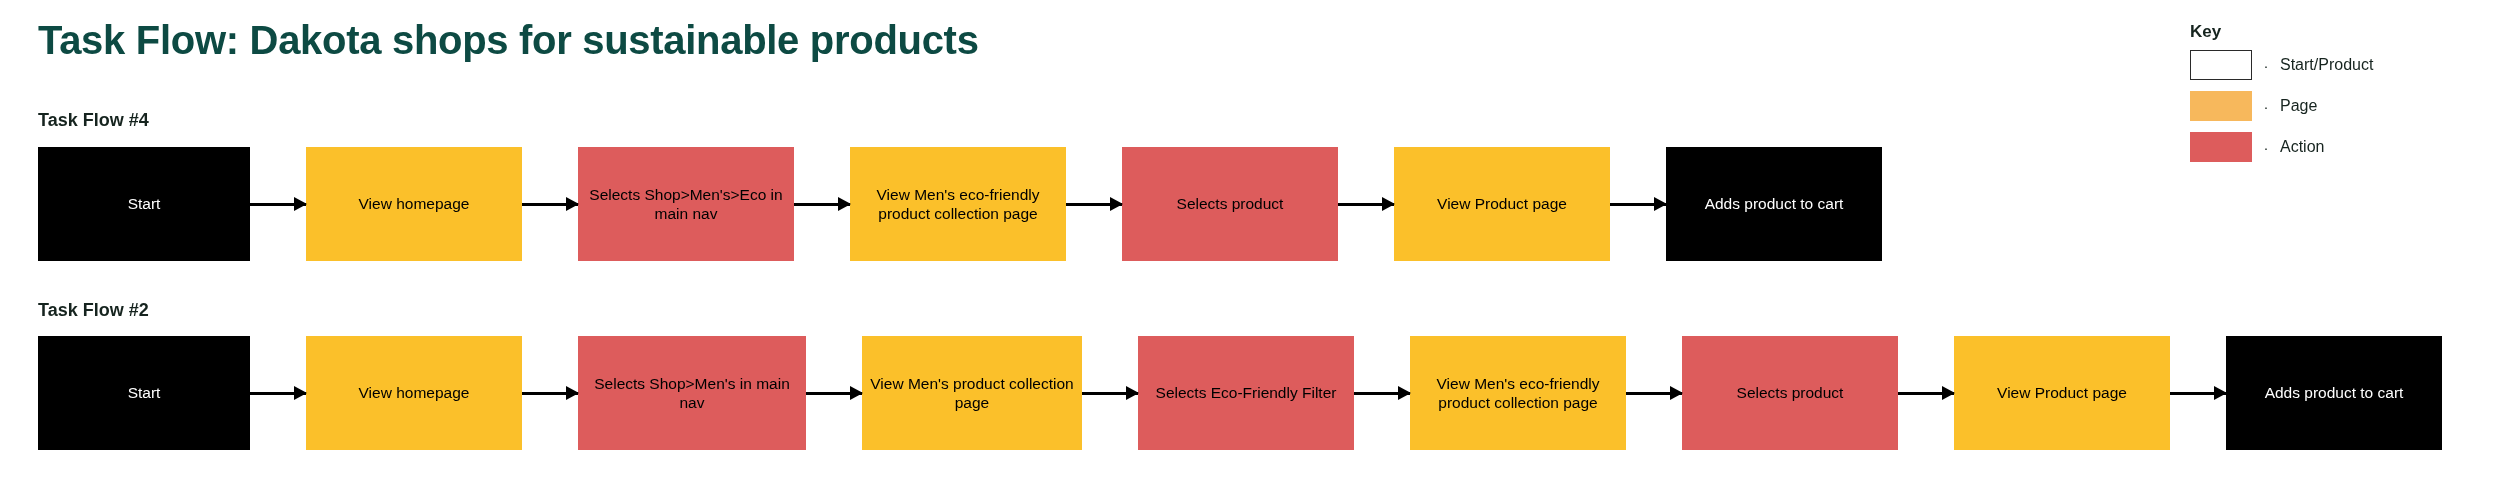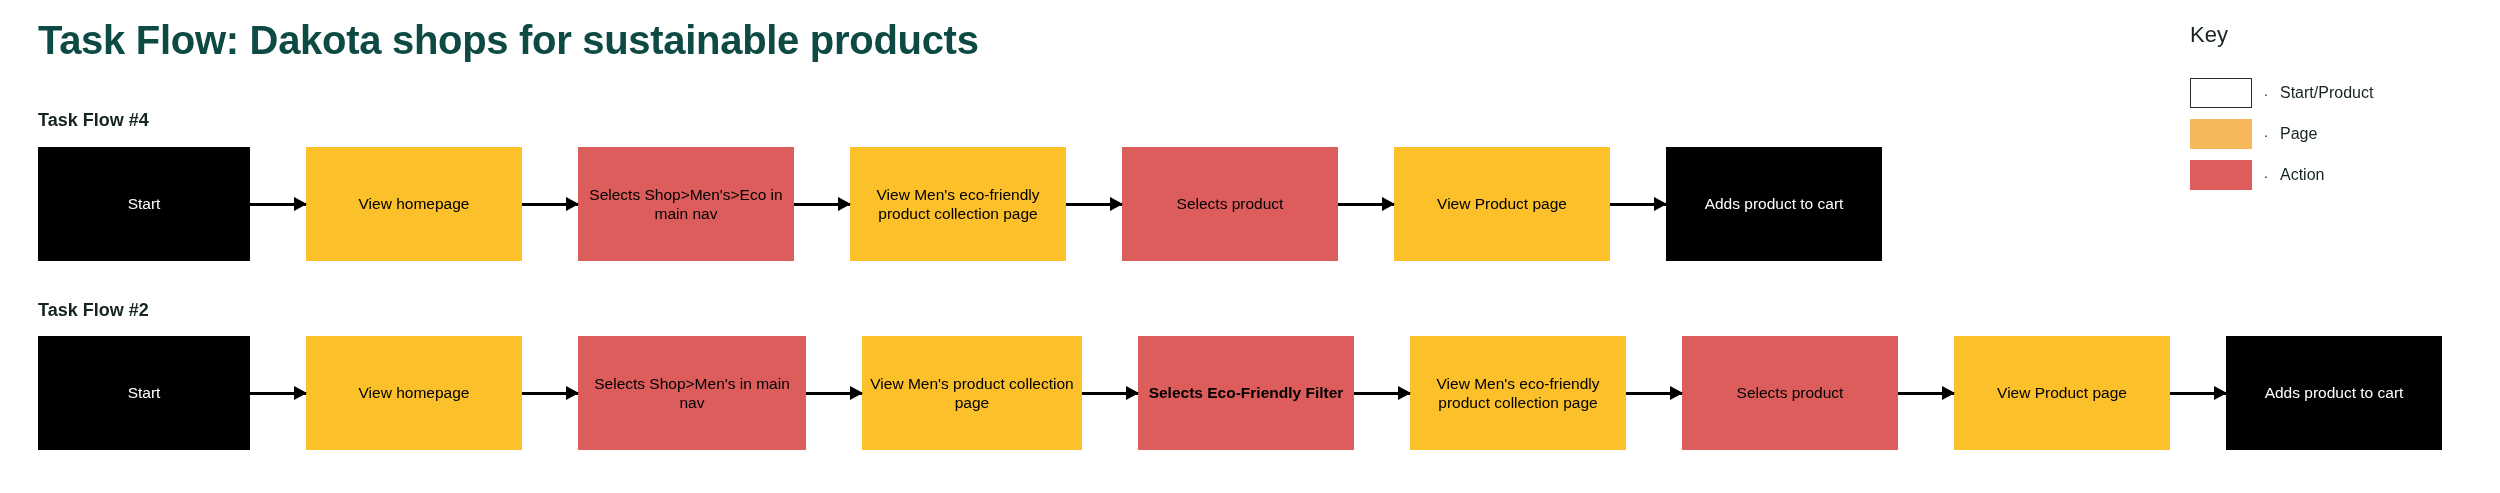--- a/index.html
+++ b/index.html
@@ -94,24 +94,24 @@
     border-left: 13px solid #000000;
   }
 
   
   .key {
     position: absolute;
     left: 2190px;
     top: 22px;
   }
   .key-title {
-    font-size: 22px;
-    font-weight: normal;
-    color: #16241f;
-    margin-bottom: 30px;
+    font-size: 17px;
+    font-weight: bold;
+    color: #16241f;
+    margin-bottom: 8px;
   }
   .key-row {
     display: flex;
     align-items: center;
     margin-bottom: 11px;
     height: 30px;
   }
   .key-swatch {
     width: 62px;
     height: 30px;
@@ -211,21 +211,21 @@
       <div class="shaft"></div>
       <div class="head"></div>
     </div>
     <div class="node type-page" style="width: 220px;">
       <span class="node-text">View Men's product collection page</span>
     </div>
     <div class="arrow" style="width: 56px;">
       <div class="shaft"></div>
       <div class="head"></div>
     </div>
-    <div class="node type-action" style="width: 216px; font-weight: bold;">
+    <div class="node type-action" style="width: 216px;">
       <span class="node-text">Selects Eco-Friendly Filter</span>
     </div>
     <div class="arrow" style="width: 56px;">
       <div class="shaft"></div>
       <div class="head"></div>
     </div>
     <div class="node type-page" style="width: 216px;">
       <span class="node-text">View Men's eco-friendly product collection page</span>
     </div>
     <div class="arrow" style="width: 56px;">

